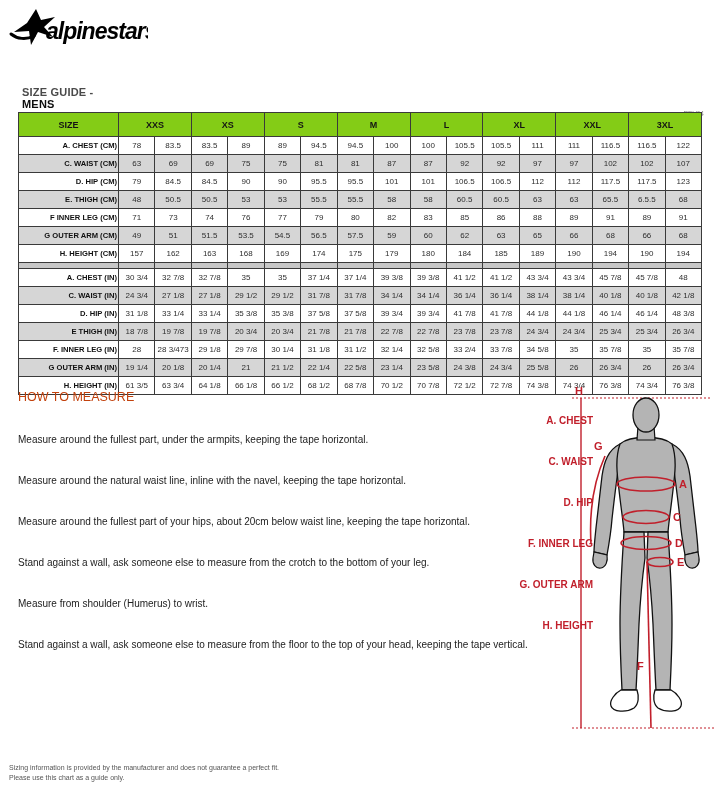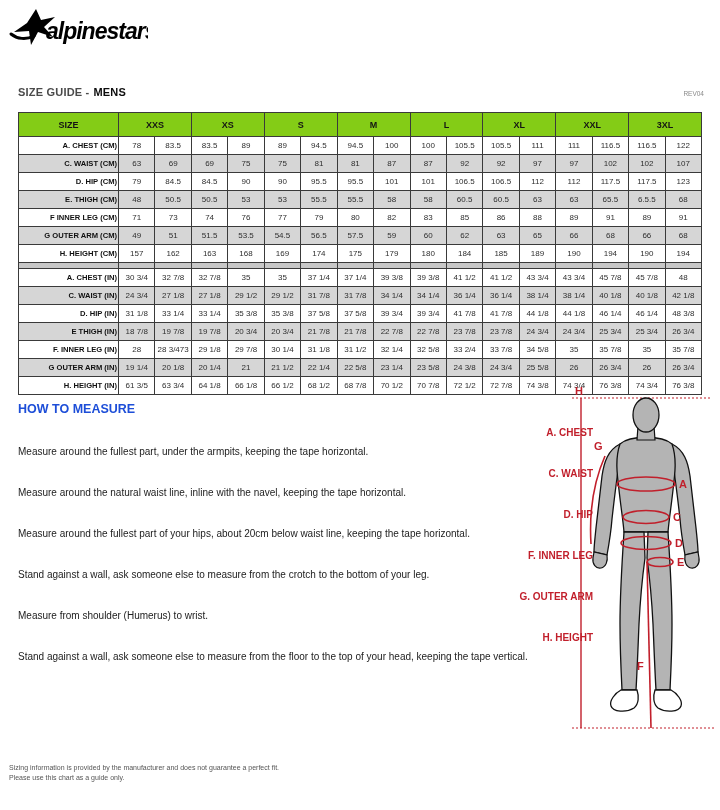--- a/index.html
+++ b/index.html
@@ -1,37 +1,37 @@
 <!DOCTYPE html>
 <html><head>
 <meta charset="utf-8">
 <style>
   html,body{margin:0;padding:0;background:#fff;}
   .page{position:relative;width:720px;height:810px;background:#fff;overflow:hidden;
         font-family:"Liberation Sans", sans-serif;color:#1a1a1a;}
   
   .logo{position:absolute;left:8px;top:6px;}
   
-  .titlebar{position:absolute;left:18px;right:16px;top:86px;display:flex;align-items:baseline;}
+  .titlebar{position:absolute;left:18px;right:16px;top:86px;display:flex;align-items:baseline;flex-direction:column;}
   .title-prefix{font-size:11px;font-weight:bold;color:#4a4a4a;letter-spacing:.2px;}
   .title-bold{font-size:11px;font-weight:900;color:#0d0d0d;margin-left:4px;letter-spacing:.2px;}
   .rev{margin-left:auto;font-size:6.5px;color:#8a8a8a;}
   
   .tablewrap{position:absolute;left:18px;top:112px;}
   table.sizes{border-collapse:collapse;table-layout:fixed;width:684px;}
   table.sizes th,table.sizes td{border:1px solid #3a3a3a;overflow:hidden;white-space:nowrap;}
   table.sizes thead th{background:#84cc16;font-size:9px;font-weight:bold;height:21px;color:#141414;}
   table.sizes td{height:15px;}
   td.label{font-size:7.6px;font-weight:bold;text-align:right;padding-left:4px;color:#101010;}
   td.val{font-size:8px;text-align:center;color:#2e2e2e;}
   tr.alt td{background:#d6d6d6;}
   tr.sep td{background:#c8c8c8;height:5px;padding:0;}
   
   .howto{position:absolute;left:18px;top:390px;width:575px;}
-  .howto-title{font-size:12.5px;font-weight:700;color:#1d4ed8;margin:12px 0 3px 0;}
+  .howto-title{font-size:12.5px;font-weight:400;color:#c2410c;margin:0 0 3px 0;}
   .mitem{margin-top:11px;}
   .mhead{font-size:10px;font-weight:bold;color:#c11f2b;text-align:right;}
   .mtext{font-size:10px;color:#222;margin-top:8px;white-space:nowrap;}
   
   .footer{position:absolute;left:9px;top:763px;font-size:7px;color:#555;line-height:1.45;}
   
   .figure{position:absolute;left:558px;top:386px;}
 </style>
 </head>
 <body>

